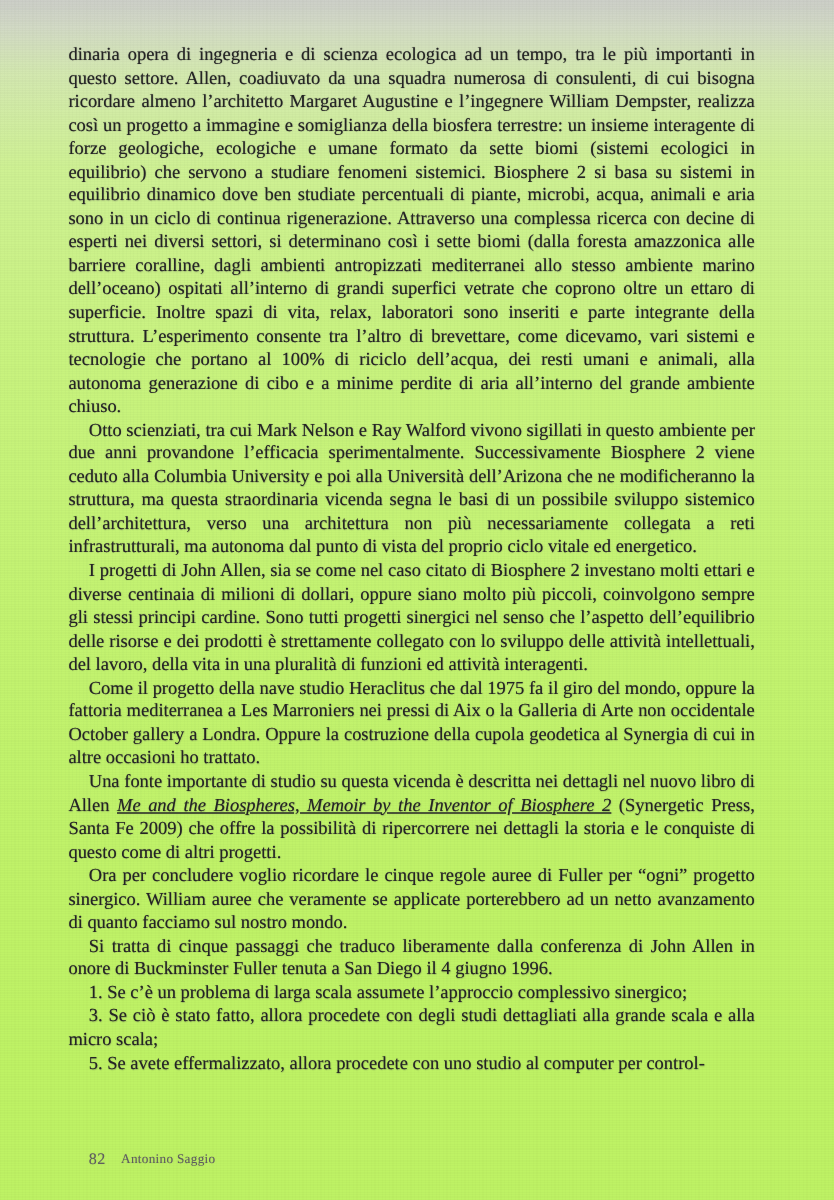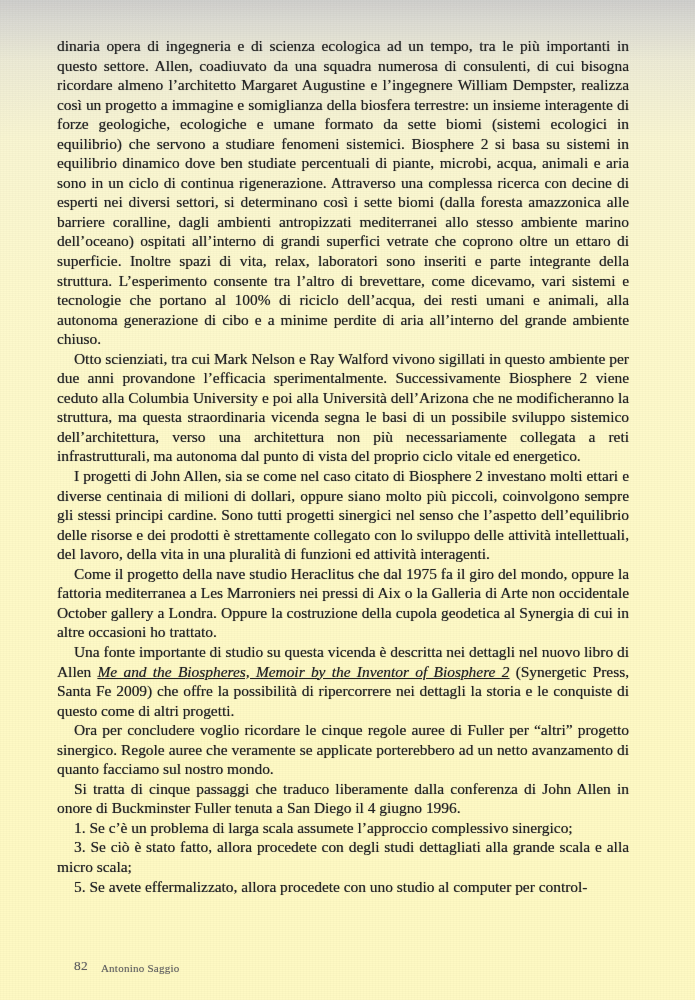--- a/index.html
+++ b/index.html
@@ -7,21 +7,21 @@
     margin: 0;
     padding: 0;
     background: #ffffff;
   }
 
   .page {
     position: relative;
     width: 695px;
     height: 1000px;
     overflow: hidden;
-    background: #fef9c3;
+    background: #bef264;
     font-family: "Liberation Serif", "DejaVu Serif", serif;
     color: #2e2e2e;
     -webkit-font-smoothing: antialiased;
   }
 
   
   .scan-tone {
     position: absolute;
     inset: 0;
     background:
@@ -114,21 +114,21 @@
       0.35px 0.25px 0.9px rgba(90,90,90,0.30);
   }
 
   
   .footer {
     position: absolute;
     left: 74px;
     top: 958px;
     z-index: 5;
     display: flex;
-    align-items: flex-end;
+    align-items: center;
     gap: 13px;
     font-size: 13.2px;
     letter-spacing: 0.25px;
     color: #5f5f5f;
     text-shadow: 0 0 0.7px rgba(110,110,110,0.5);
   }
 
   .footer .folio { font-size: 13.4px; }
   .footer .author { font-size: 11px; }
 </style>
@@ -146,21 +146,21 @@
     <p class="cont">dinaria opera di ingegneria e di scienza ecologica ad un tempo, tra le più importanti in questo settore. Allen, coadiuvato da una squadra numerosa di consulenti, di cui bisogna ricordare almeno l’architetto Margaret Augustine e l’ingegnere William Dempster, realizza così un progetto a immagine e somiglianza della biosfera terrestre: un insieme interagente di forze geologiche, ecologiche e umane formato da sette biomi (sistemi ecologici in equilibrio) che servono a studiare fenomeni sistemici. Biosphere 2 si basa su sistemi in equilibrio dinamico dove ben studiate percentuali di piante, microbi, acqua, animali e aria sono in un ciclo di continua rigenerazione. Attraverso una complessa ricerca con decine di esperti nei diversi settori, si determinano così i sette biomi (dalla foresta amazzonica alle barriere coralline, dagli ambienti antropizzati mediterranei allo stesso ambiente marino dell’oceano) ospitati all’interno di grandi superfici vetrate che coprono oltre un ettaro di superficie. Inoltre spazi di vita, relax, laboratori sono inseriti e parte integrante della struttura. L’esperimento consente tra l’altro di brevettare, come dicevamo, vari sistemi e tecnologie che portano al 100% di riciclo dell’acqua, dei resti umani e animali, alla autonoma generazione di cibo e a minime perdite di aria all’interno del grande ambiente chiuso.</p>
 
     <p>Otto scienziati, tra cui Mark Nelson e Ray Walford vivono sigillati in questo ambiente per due anni provandone l’efficacia sperimentalmente. Successivamente Biosphere 2 viene ceduto alla Columbia University e poi alla Università dell’Arizona che ne modificheranno la struttura, ma questa straordinaria vicenda segna le basi di un possibile sviluppo sistemico dell’architettura, verso una architettura non più necessariamente collegata a reti infrastrutturali, ma autonoma dal punto di vista del proprio ciclo vitale ed energetico.</p>
 
     <p>I progetti di John Allen, sia se come nel caso citato di Biosphere 2 investano molti ettari e diverse centinaia di milioni di dollari, oppure siano molto più piccoli, coinvolgono sempre gli stessi principi cardine. Sono tutti progetti sinergici nel senso che l’aspetto dell’equilibrio delle risorse e dei prodotti è strettamente collegato con lo sviluppo delle attività intellettuali, del lavoro, della vita in una pluralità di funzioni ed attività interagenti.</p>
 
     <p>Come il progetto della nave studio Heraclitus che dal 1975 fa il giro del mondo, oppure la fattoria mediterranea a Les Marroniers nei pressi di Aix o la Galleria di Arte non occidentale October gallery a Londra. Oppure la costruzione della cupola geodetica al Synergia di cui in altre occasioni ho trattato.</p>
 
     <p><span>Una fonte importante di studio su questa vicenda è descritta nei dettagli nel nuovo libro di Allen </span><em>Me and the Biospheres, Memoir by the Inventor of Biosphere 2</em><span> (Synergetic Press, Santa Fe 2009) che offre la possibilità di ripercorrere nei dettagli la storia e le conquiste di questo come di altri progetti.</span></p>
 
-    <p>Ora per concludere voglio ricordare le cinque regole auree di Fuller per “altri” progetto sinergico. Regole auree che veramente se applicate porterebbero ad un netto avanzamento di quanto facciamo sul nostro mondo.</p>
+    <p>Ora per concludere voglio ricordare le cinque regole auree di Fuller per “ogni” progetto sinergico. William auree che veramente se applicate porterebbero ad un netto avanzamento di quanto facciamo sul nostro mondo.</p>
 
     <p>Si tratta di cinque passaggi che traduco liberamente dalla conferenza di John Allen in onore di Buckminster Fuller tenuta a San Diego il 4 giugno 1996.</p>
 
     <p class="listitem"><span>1.</span> <span>Se c’è un problema di larga scala assumete l’approccio complessivo sinergico;</span></p>
 
 
     <p class="listitem"><span>3.</span> <span>Se ciò è stato fatto, allora procedete con degli studi dettagliati alla grande scala e alla micro scala;</span></p>
 
 
     <p class="listitem"><span>5.</span> <span>Se avete effermalizzato, allora procedete con uno studio al computer per control-</span></p>

